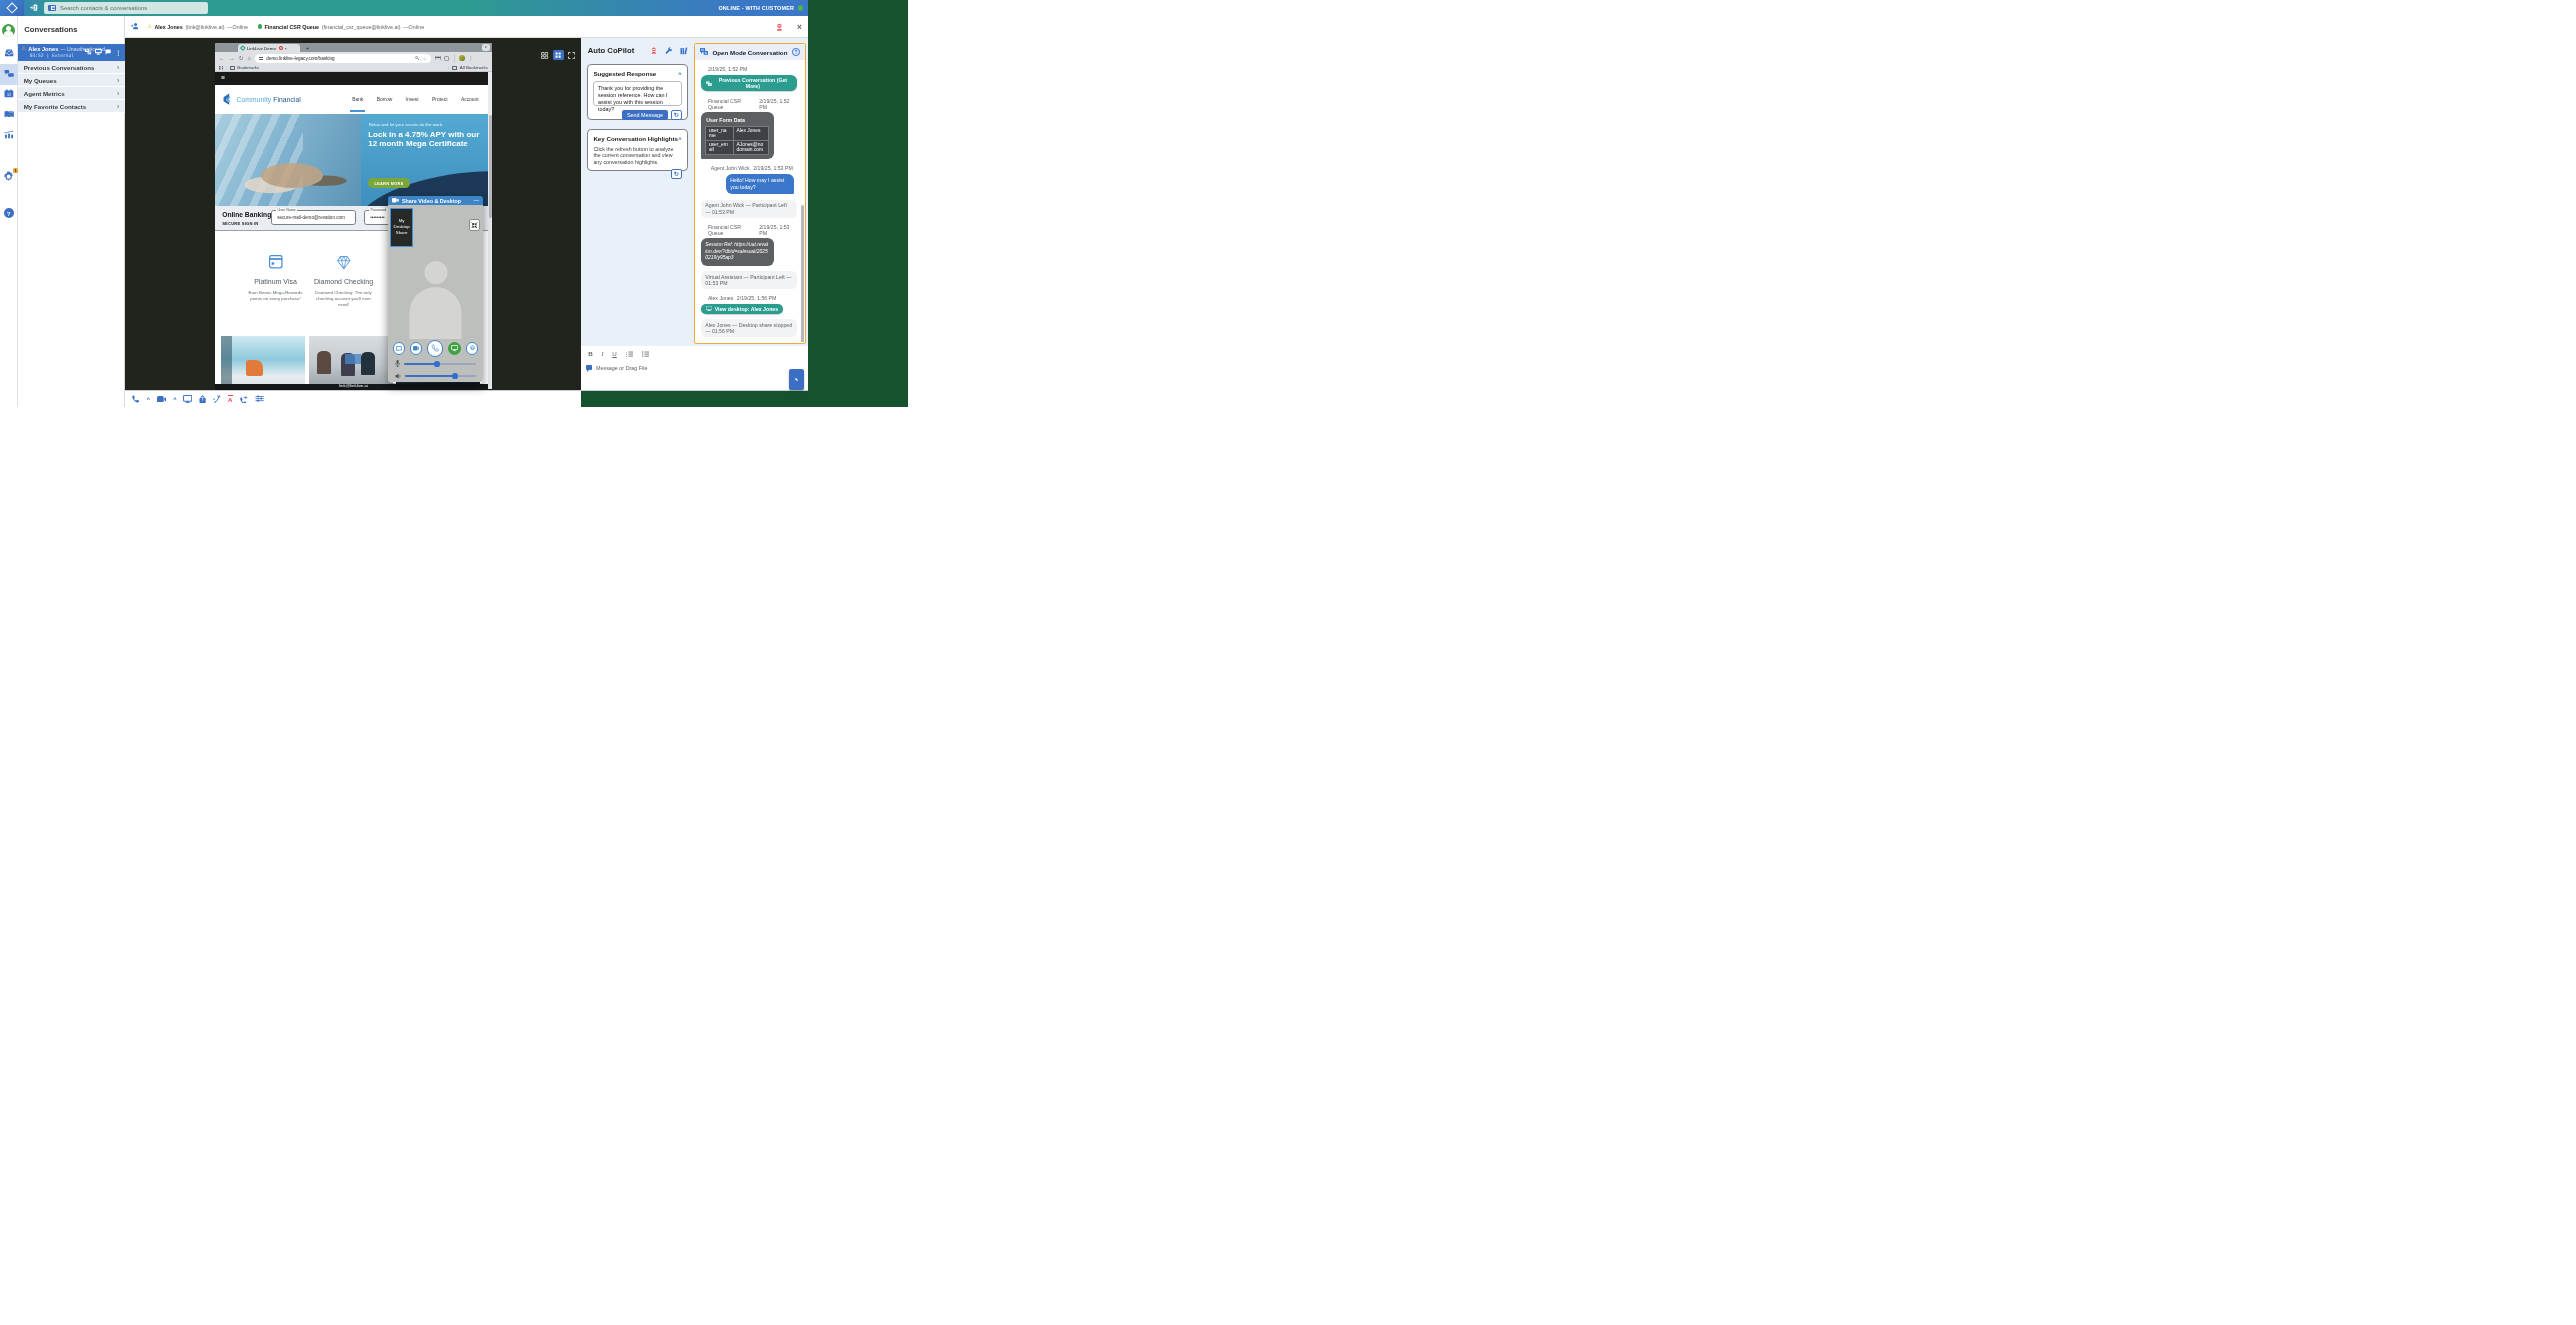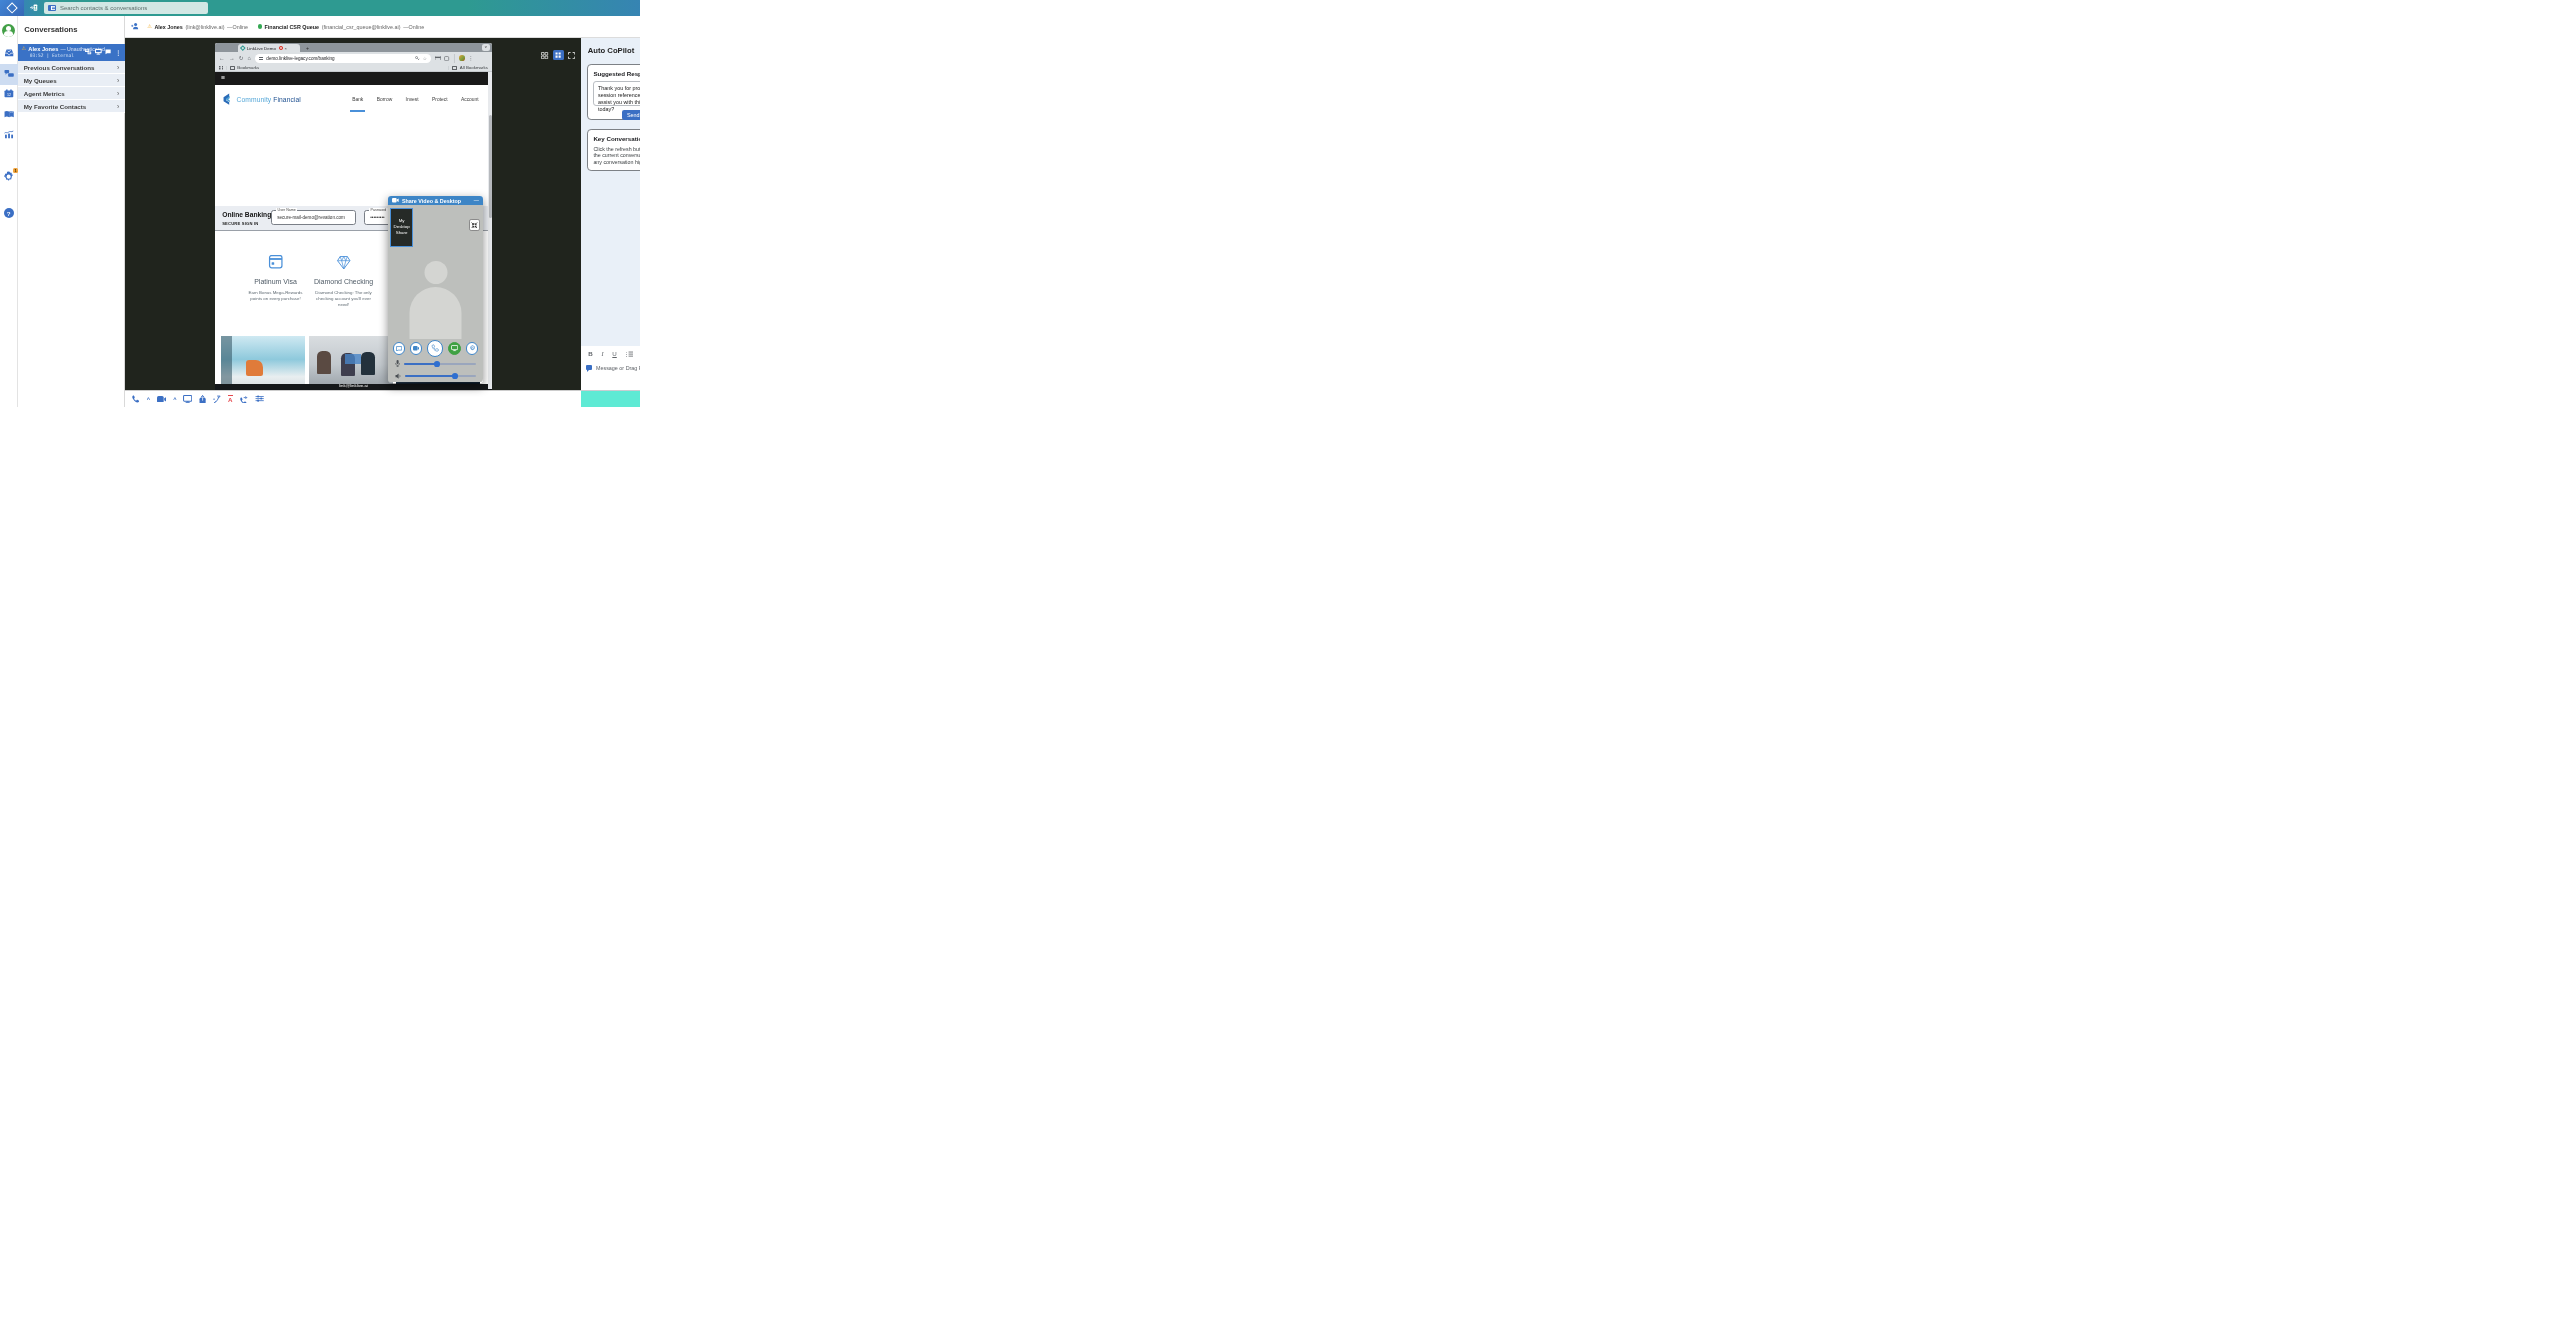--- a/index.html
+++ b/index.html
@@ -1,17 +1,17 @@
 <!DOCTYPE html>
 <html style="font-size:8.2px"><head>
 <meta charset="utf-8">
 <style>
   html,body{margin:0;padding:0;background:#fff;}
   *{box-sizing:border-box;font-family:"Liberation Sans",sans-serif;}
-  .stage{position:relative;width:640px;height:407px;overflow:hidden;background:#5eead4;}
+  .stage{position:relative;width:908px;height:407px;overflow:hidden;background:#14532d;}
   svg{display:block;}
 
   
   .topbar{position:absolute;left:0;top:0;width:808px;height:16px;
     background:linear-gradient(90deg,#3b79ca 0%,#2e9a91 7%,#2e9a91 58%,#3b77c7 92%);}
   .logo-block{position:absolute;left:0;top:0;width:24px;height:16px;background:linear-gradient(135deg,#4286d6,#3667b5);display:flex;align-items:center;justify-content:center;}
   .ll-diamond{width:8.2px;height:8.2px;border:1.3px solid #fff;transform:rotate(45deg);}
   .tb-person{position:absolute;left:29px;top:3.1px;color:#fff;}
   .searchbar{position:absolute;left:44px;top:2.1px;width:164px;height:12px;background:#d2e7e4;border-radius:2.1px;display:flex;align-items:center;padding:0 4.1px;gap:4.1px;}
   .pb-icon{width:7.7px;height:6.7px;background:#3b6fc4;border-radius:1px;position:relative;}
@@ -478,20 +478,28 @@
           <span class="brand"><span class="b1">Community</span> <span class="b2">Financial</span></span>
         </div>
         <div class="pg-nav">
           <span class="nav-item active">Bank</span>
           <span class="nav-item">Borrow</span>
           <span class="nav-item">Invest</span>
           <span class="nav-item">Protect</span>
           <span class="nav-item">Account</span>
         </div>
       </div>
+      <div class="hero">
+        <div class="hero-photo"></div>
+        <div class="hero-right">
+          <div class="hero-kicker">Relax and let your assets do the work.</div>
+          <div class="hero-title">Lock in a 4.75% APY with our 12 month Mega Certificate</div>
+          <button class="hero-cta">LEARN MORE</button>
+        </div>
+      </div>
       <div class="signin">
         <div class="si-title">Online Banking</div>
         <div class="si-sub">SECURE SIGN IN</div>
         <div class="field f-user">
           <span class="flabel">User Name</span>
           <span class="fval">secure-mail-demo@revation.com</span>
         </div>
         <div class="field f-pass">
           <span class="flabel">Password</span>
           <span class="fval">•••••••••</span>

